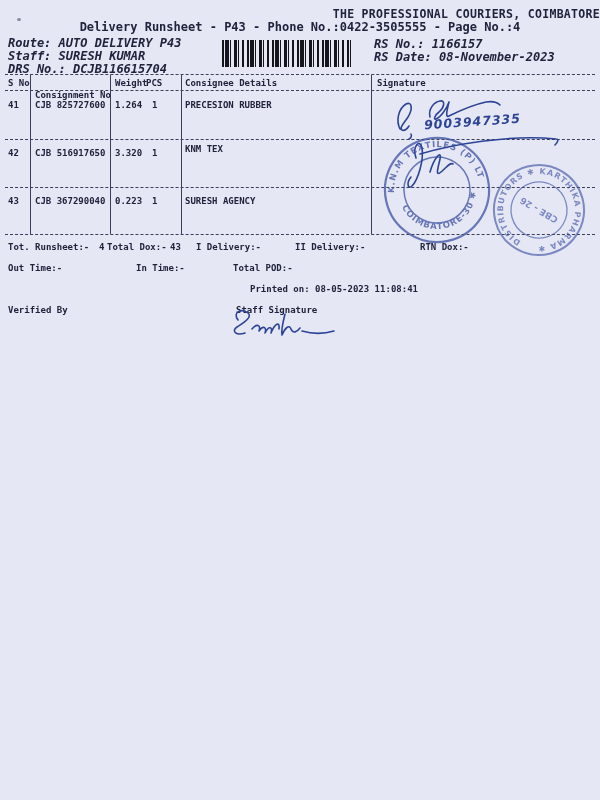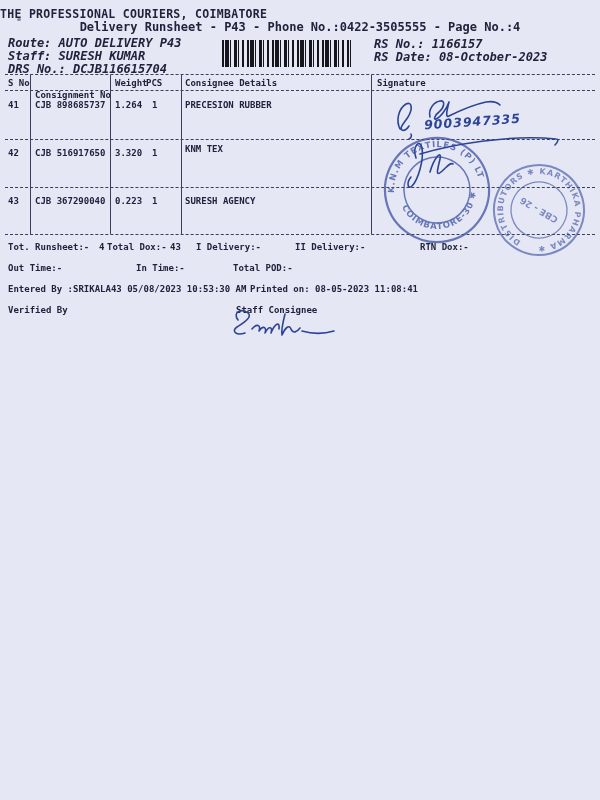--- a/index.html
+++ b/index.html
@@ -4,21 +4,21 @@
 <style>
   html,body{margin:0;padding:0;}
   body{width:600px;height:800px;overflow:hidden;}
   .page{
     position:relative;width:600px;height:800px;
     background:#e5e7f4;
     font-family:"DejaVu Sans Mono","Liberation Mono",monospace;
     font-weight:bold;color:#20233c;
   }
   .abs{position:absolute;white-space:pre;}
-  .title{left:0;top:7px;width:600px;text-align:left;font-size:11.5px;letter-spacing:.3px;}
+  .title{left:0;top:7px;width:600px;text-align:right;font-size:11.5px;letter-spacing:.3px;}
   .subtitle{left:0;top:20px;width:600px;text-align:center;font-size:12px;}
   .hline{font-size:12px;font-style:italic;}
   .tbl{font-size:9px;}
   .dash{position:absolute;left:5px;right:5px;border-top:1px dashed #3c3f5a;height:0;}
   .vline{position:absolute;width:0;border-left:1px solid #3c3f5a;}
   .barcode{
     position:absolute;left:222px;top:40px;width:129px;height:27px;
     background:repeating-linear-gradient(90deg,
       #15151c 0 2px, transparent 2px 3px,
       #15151c 3px 7px, transparent 7px 8px,
@@ -49,41 +49,41 @@
   <div class="abs title">THE PROFESSIONAL COURIERS, COIMBATORE</div>
   <div class="abs subtitle">Delivery Runsheet - P43 - Phone No.:0422-3505555 - Page No.:4</div>
 
   <div class="abs hline" style="left:8px;top:36px"><span>Route:</span> <span>AUTO DELIVERY P43</span></div>
   <div class="abs hline" style="left:8px;top:49px"><span>Staff:</span> <span>SURESH KUMAR</span></div>
   <div class="abs hline" style="left:8px;top:62px"><span>DRS No.:</span> <span>DCJB116615704</span></div>
 
   <div class="barcode"></div>
 
   <div class="abs hline" style="left:374px;top:37px"><span>RS No.:</span> <span>1166157</span></div>
-  <div class="abs hline" style="left:374px;top:50px"><span>RS Date:</span> <span>08-October-2023</span></div>
+  <div class="abs hline" style="left:374px;top:50px"><span>RS Date:</span> <span>08-November-2023</span></div>
 
   <div class="dash" style="top:74px"></div>
   <div class="dash" style="top:90px"></div>
   <div class="dash" style="top:139px"></div>
   <div class="dash" style="top:187px"></div>
   <div class="dash" style="top:234px"></div>
   <div class="vline" style="left:30px;top:75px;height:159px"></div>
   <div class="vline" style="left:110px;top:75px;height:159px"></div>
   <div class="vline" style="left:181px;top:75px;height:159px"></div>
   <div class="vline" style="left:371px;top:75px;height:159px"></div>
 
   <span class="abs tbl" style="left:8px;top:78px">S No</span>
   <span class="abs tbl" style="left:35px;top:90px">Consignment No</span>
   <span class="abs tbl" style="left:115px;top:78px">Weight</span>
   <span class="abs tbl" style="left:146px;top:78px">PCS</span>
   <span class="abs tbl" style="left:185px;top:78px">Consignee Details</span>
   <span class="abs tbl" style="left:377px;top:78px">Signature</span>
 
   <span class="abs tbl" style="left:8px;top:100px">41</span>
-  <span class="abs tbl" style="left:35px;top:100px">CJB 898685737</span>
+  <span class="abs tbl" style="left:35px;top:100px">CJB 825727600</span>
   <span class="abs tbl" style="left:115px;top:100px">1.264</span>
   <span class="abs tbl" style="left:152px;top:100px">1</span>
   <span class="abs tbl" style="left:185px;top:100px">PRECESION RUBBER</span>
 
   <span class="abs tbl" style="left:8px;top:148px">42</span>
   <span class="abs tbl" style="left:35px;top:148px">CJB 516917650</span>
   <span class="abs tbl" style="left:115px;top:148px">3.320</span>
   <span class="abs tbl" style="left:152px;top:148px">1</span>
   <span class="abs tbl" style="left:185px;top:144px">KNM TEX</span>
 
@@ -128,25 +128,24 @@
   <span class="abs tbl" style="left:107px;top:242px">Total Dox:-</span>
   <span class="abs tbl" style="left:170px;top:242px">43</span>
   <span class="abs tbl" style="left:196px;top:242px">I Delivery:-</span>
   <span class="abs tbl" style="left:295px;top:242px">II Delivery:-</span>
   <span class="abs tbl" style="left:420px;top:242px">RTN Dox:-</span>
 
   <span class="abs tbl" style="left:8px;top:263px">Out Time:-</span>
   <span class="abs tbl" style="left:136px;top:263px">In Time:-</span>
   <span class="abs tbl" style="left:233px;top:263px">Total POD:-</span>
 
-  <span class="abs tbl" style="left:8px;top:284px">Entered By :SRIKALA43 05/08/2023 10:53:30 AM</span>
   <span class="abs tbl" style="left:250px;top:284px">Printed on: 08-05-2023 11:08:41</span>
 
   <span class="abs tbl" style="left:8px;top:305px">Verified By</span>
-  <span class="abs tbl" style="left:236px;top:305px">Staff Consignee</span>
+  <span class="abs tbl" style="left:236px;top:305px">Staff Signature</span>
 
   <svg style="left:222px;top:304px" width="115" height="40" viewBox="0 0 115 40">
     <path class="sigpath" d="M16,16 C10,8 20,4 26,9 C31,13 21,19 15,23 C9,27 14,32 23,29"></path>
     <path class="sigpath" d="M30,25 C35,19 39,21 37,27 C41,21 45,23 43,29 C47,21 51,23 49,29 C53,19 58,17 57,25"></path>
     <path class="sigpath" d="M63,10 C61,18 59,27 60,31 C63,24 67,20 69,25 C71,30 75,28 78,24"></path>
     <path class="sigpath" d="M80,27 C90,30 102,30 112,27"></path>
   </svg>
 
 </div>
 

